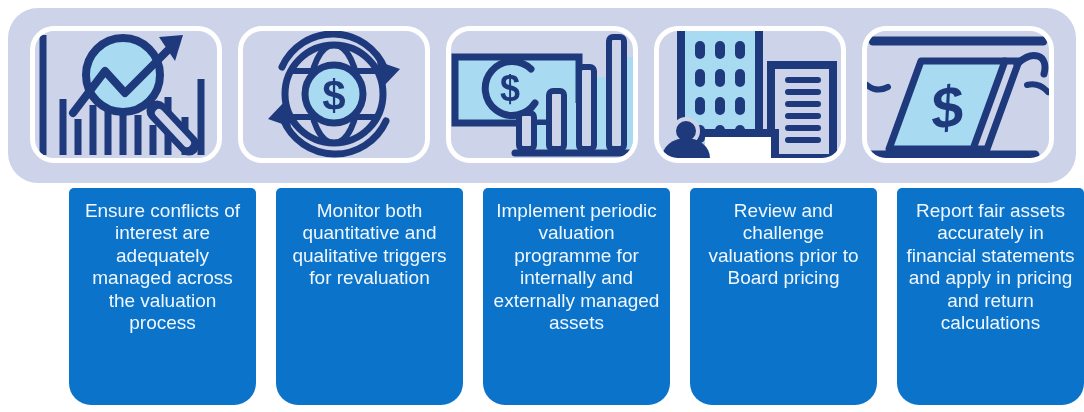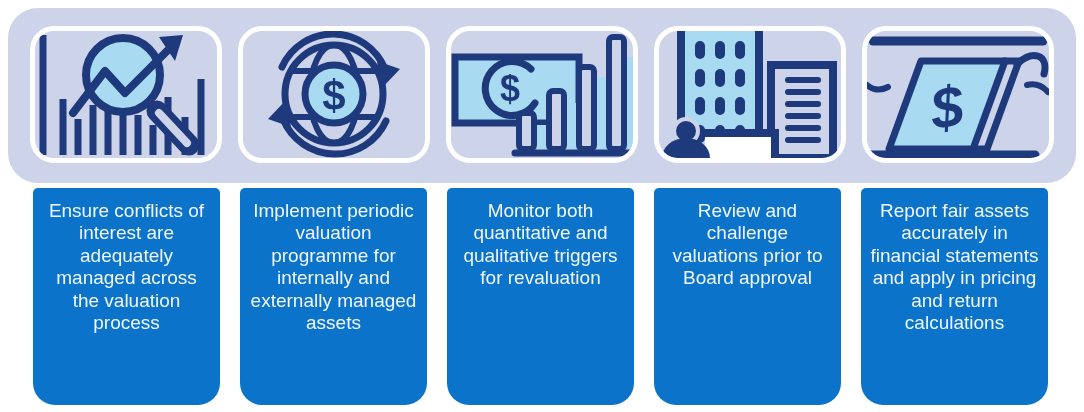--- a/index.html
+++ b/index.html
@@ -26,22 +26,22 @@
     background:#cdd3e8;
     border:5px solid #ffffff;
     border-radius:24px;
     display:flex;align-items:center;justify-content:center;
     overflow:hidden;
     flex:0 0 auto;
   }
   .icon-card svg{display:block;}
   .boxes{
     position:absolute;left:0;top:188px;
-    width:1006px;
-    display:flex;justify-content:flex-start;gap:20px;padding-left:33px;
+    width:1084px;
+    display:flex;justify-content:flex-end;gap:20px;
   }
   .box{
     width:187px;height:217px;
     box-sizing:border-box;
     background:#0b73c9;
     border-radius:5px 5px 22px 22px;
     color:#f0f7ff;
     font-size:19px;line-height:1.18;
     text-align:center;
     padding:12px 9px 0 9px;
@@ -160,26 +160,26 @@
       </svg>
     </div>
 
   </div>
 
   <div class="boxes">
     <div class="box">
       <span>Ensure conflicts of interest are adequately managed across the valuation process</span>
     </div>
     <div class="box">
+      <span>Monitor both quantitative and qualitative triggers for revaluation</span>
+    </div>
+    <div class="box">
       <span>Implement periodic valuation programme for internally and externally managed assets</span>
     </div>
     <div class="box">
-      <span>Monitor both quantitative and qualitative triggers for revaluation</span>
-    </div>
-    <div class="box">
-      <span>Review and challenge valuations prior to Board approval</span>
+      <span>Review and challenge valuations prior to Board pricing</span>
     </div>
     <div class="box">
       <span>Report fair assets accurately in financial statements and apply in pricing and return calculations</span>
     </div>
   </div>
 
 </div>
 
 </body></html>

